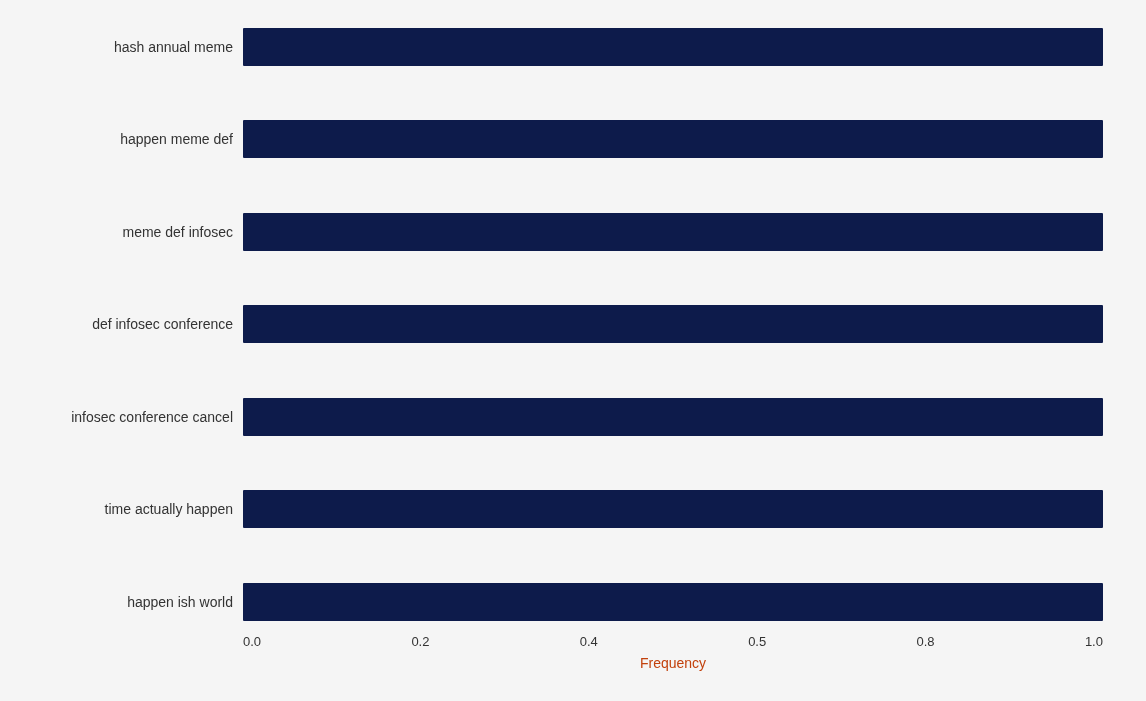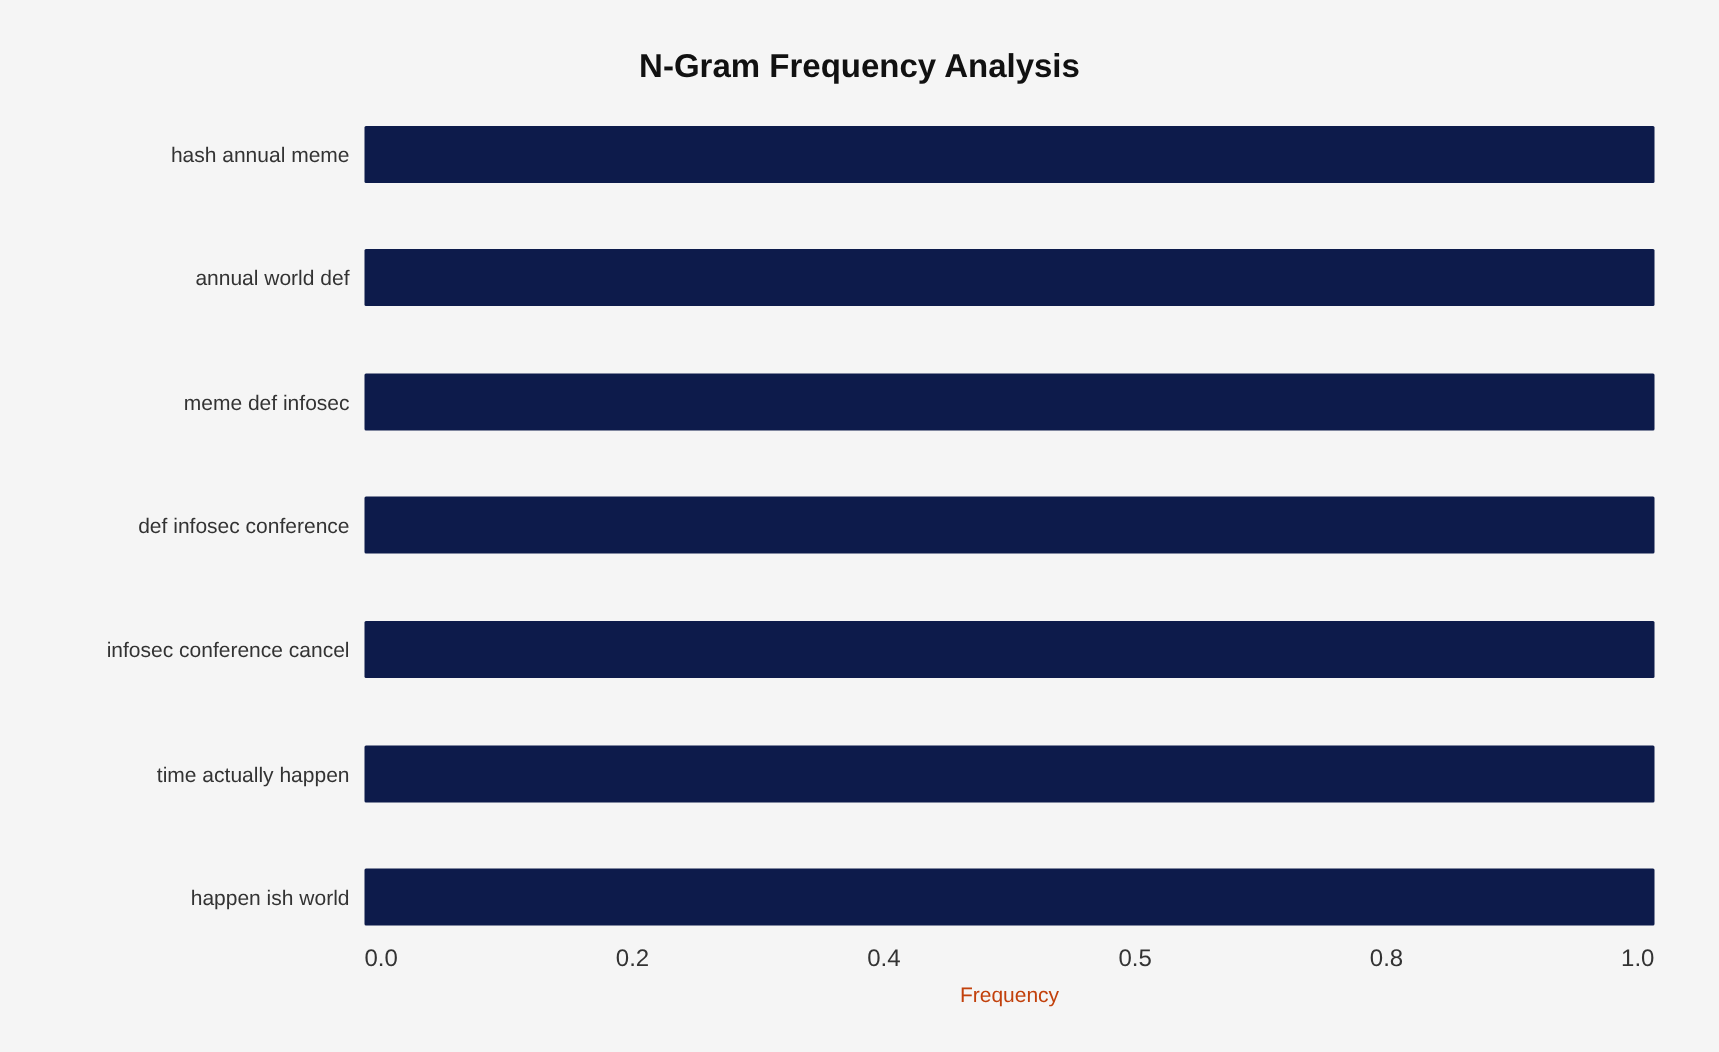--- a/index.html
+++ b/index.html
@@ -79,47 +79,46 @@
     .x-axis-area {
       margin-left: 200px;
       margin-top: 6px;
       display: flex;
       flex-direction: column;
     }
 
     .x-axis-labels {
       display: flex;
       justify-content: space-between;
-      font-size: 16px;
+      font-size: 13px;
       color: #333;
     }
 
     .x-axis-title {
       text-align: center;
       font-size: 14px;
       color: #c2410c;
       margin-top: 6px;
     }
   </style>
 </head>
 <body>
 
 <div class="chart-container">
-  <div class="chart-title">N-Gram Frequency Analysis</div>
 
   <div class="chart-area">
     <div class="bars-section" id="bars-section">
     <div class="bar-row">
           <div class="bar-label">hash annual meme</div>
           <div class="bar-wrapper">
             <div class="bar" style="width: 100%; background: rgb(13, 27, 75);"></div>
           </div>
         </div>
         <div class="bar-row">
-          <div class="bar-label">annual world def</div>
+          <div class="bar-label">happen meme def</div>
           <div class="bar-wrapper">
             <div class="bar" style="width: 100%; background: rgb(13, 27, 75);"></div>
           </div>
         </div>
         <div class="bar-row">
           <div class="bar-label">meme def infosec</div>
           <div class="bar-wrapper">
             <div class="bar" style="width: 100%; background: rgb(13, 27, 75);"></div>
           </div>
         </div>

